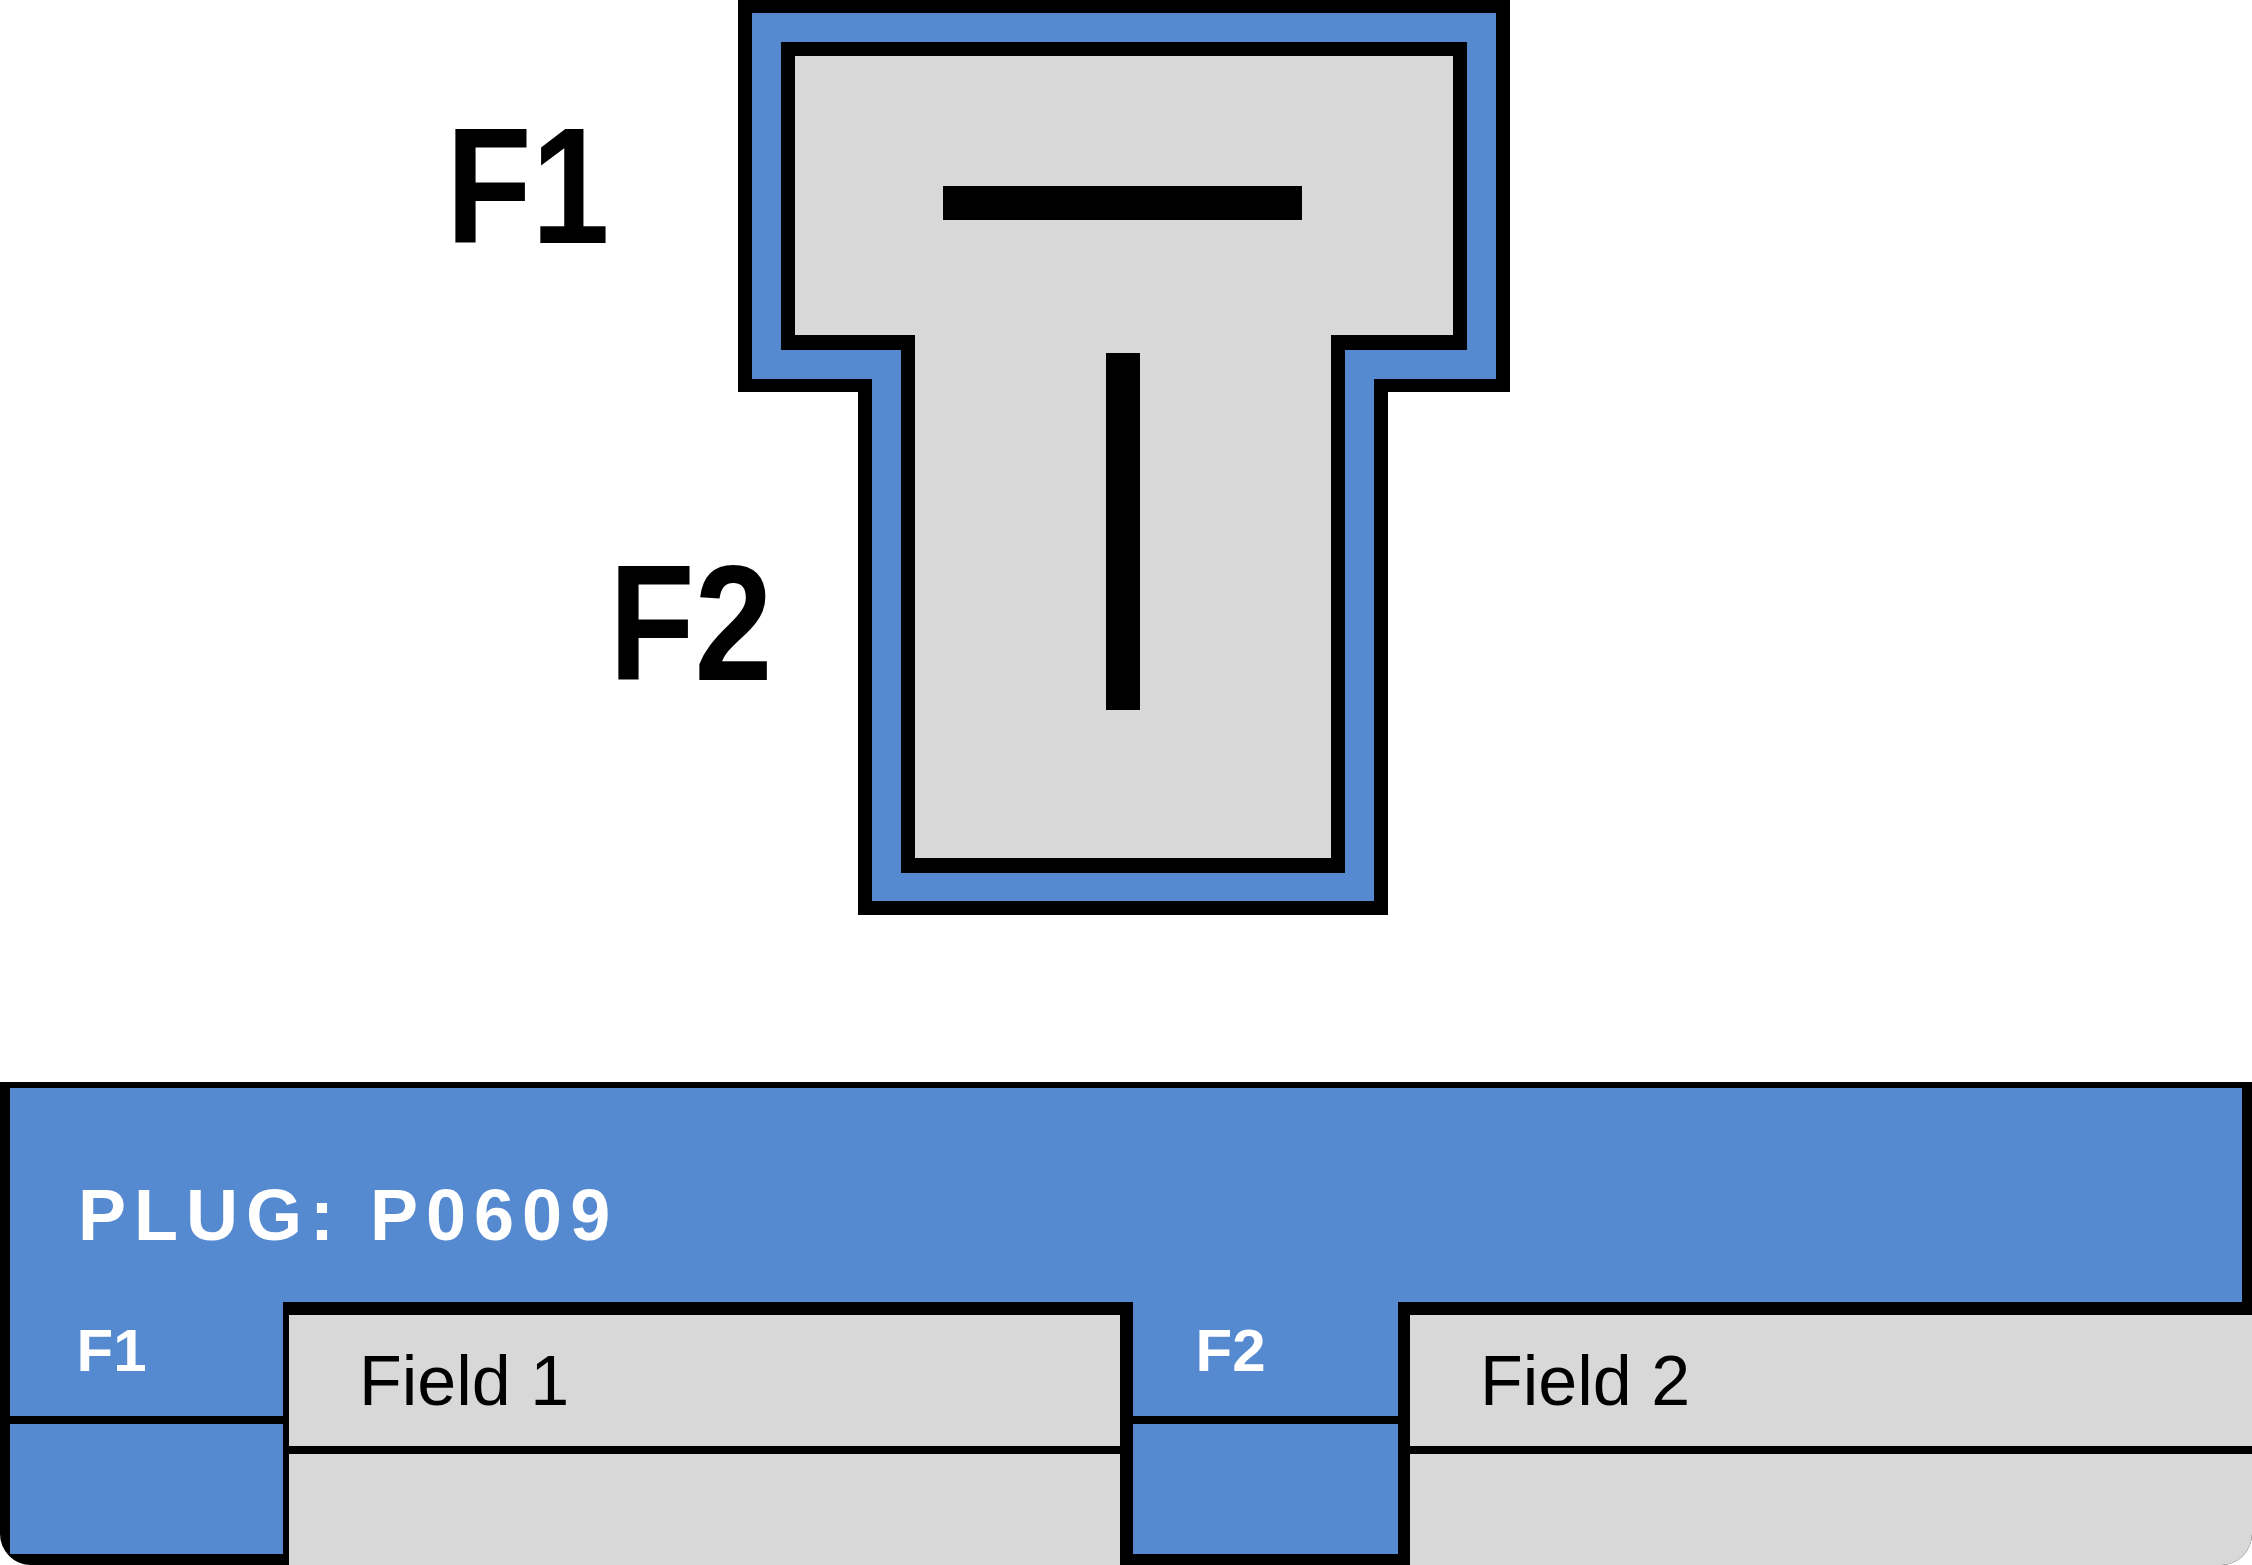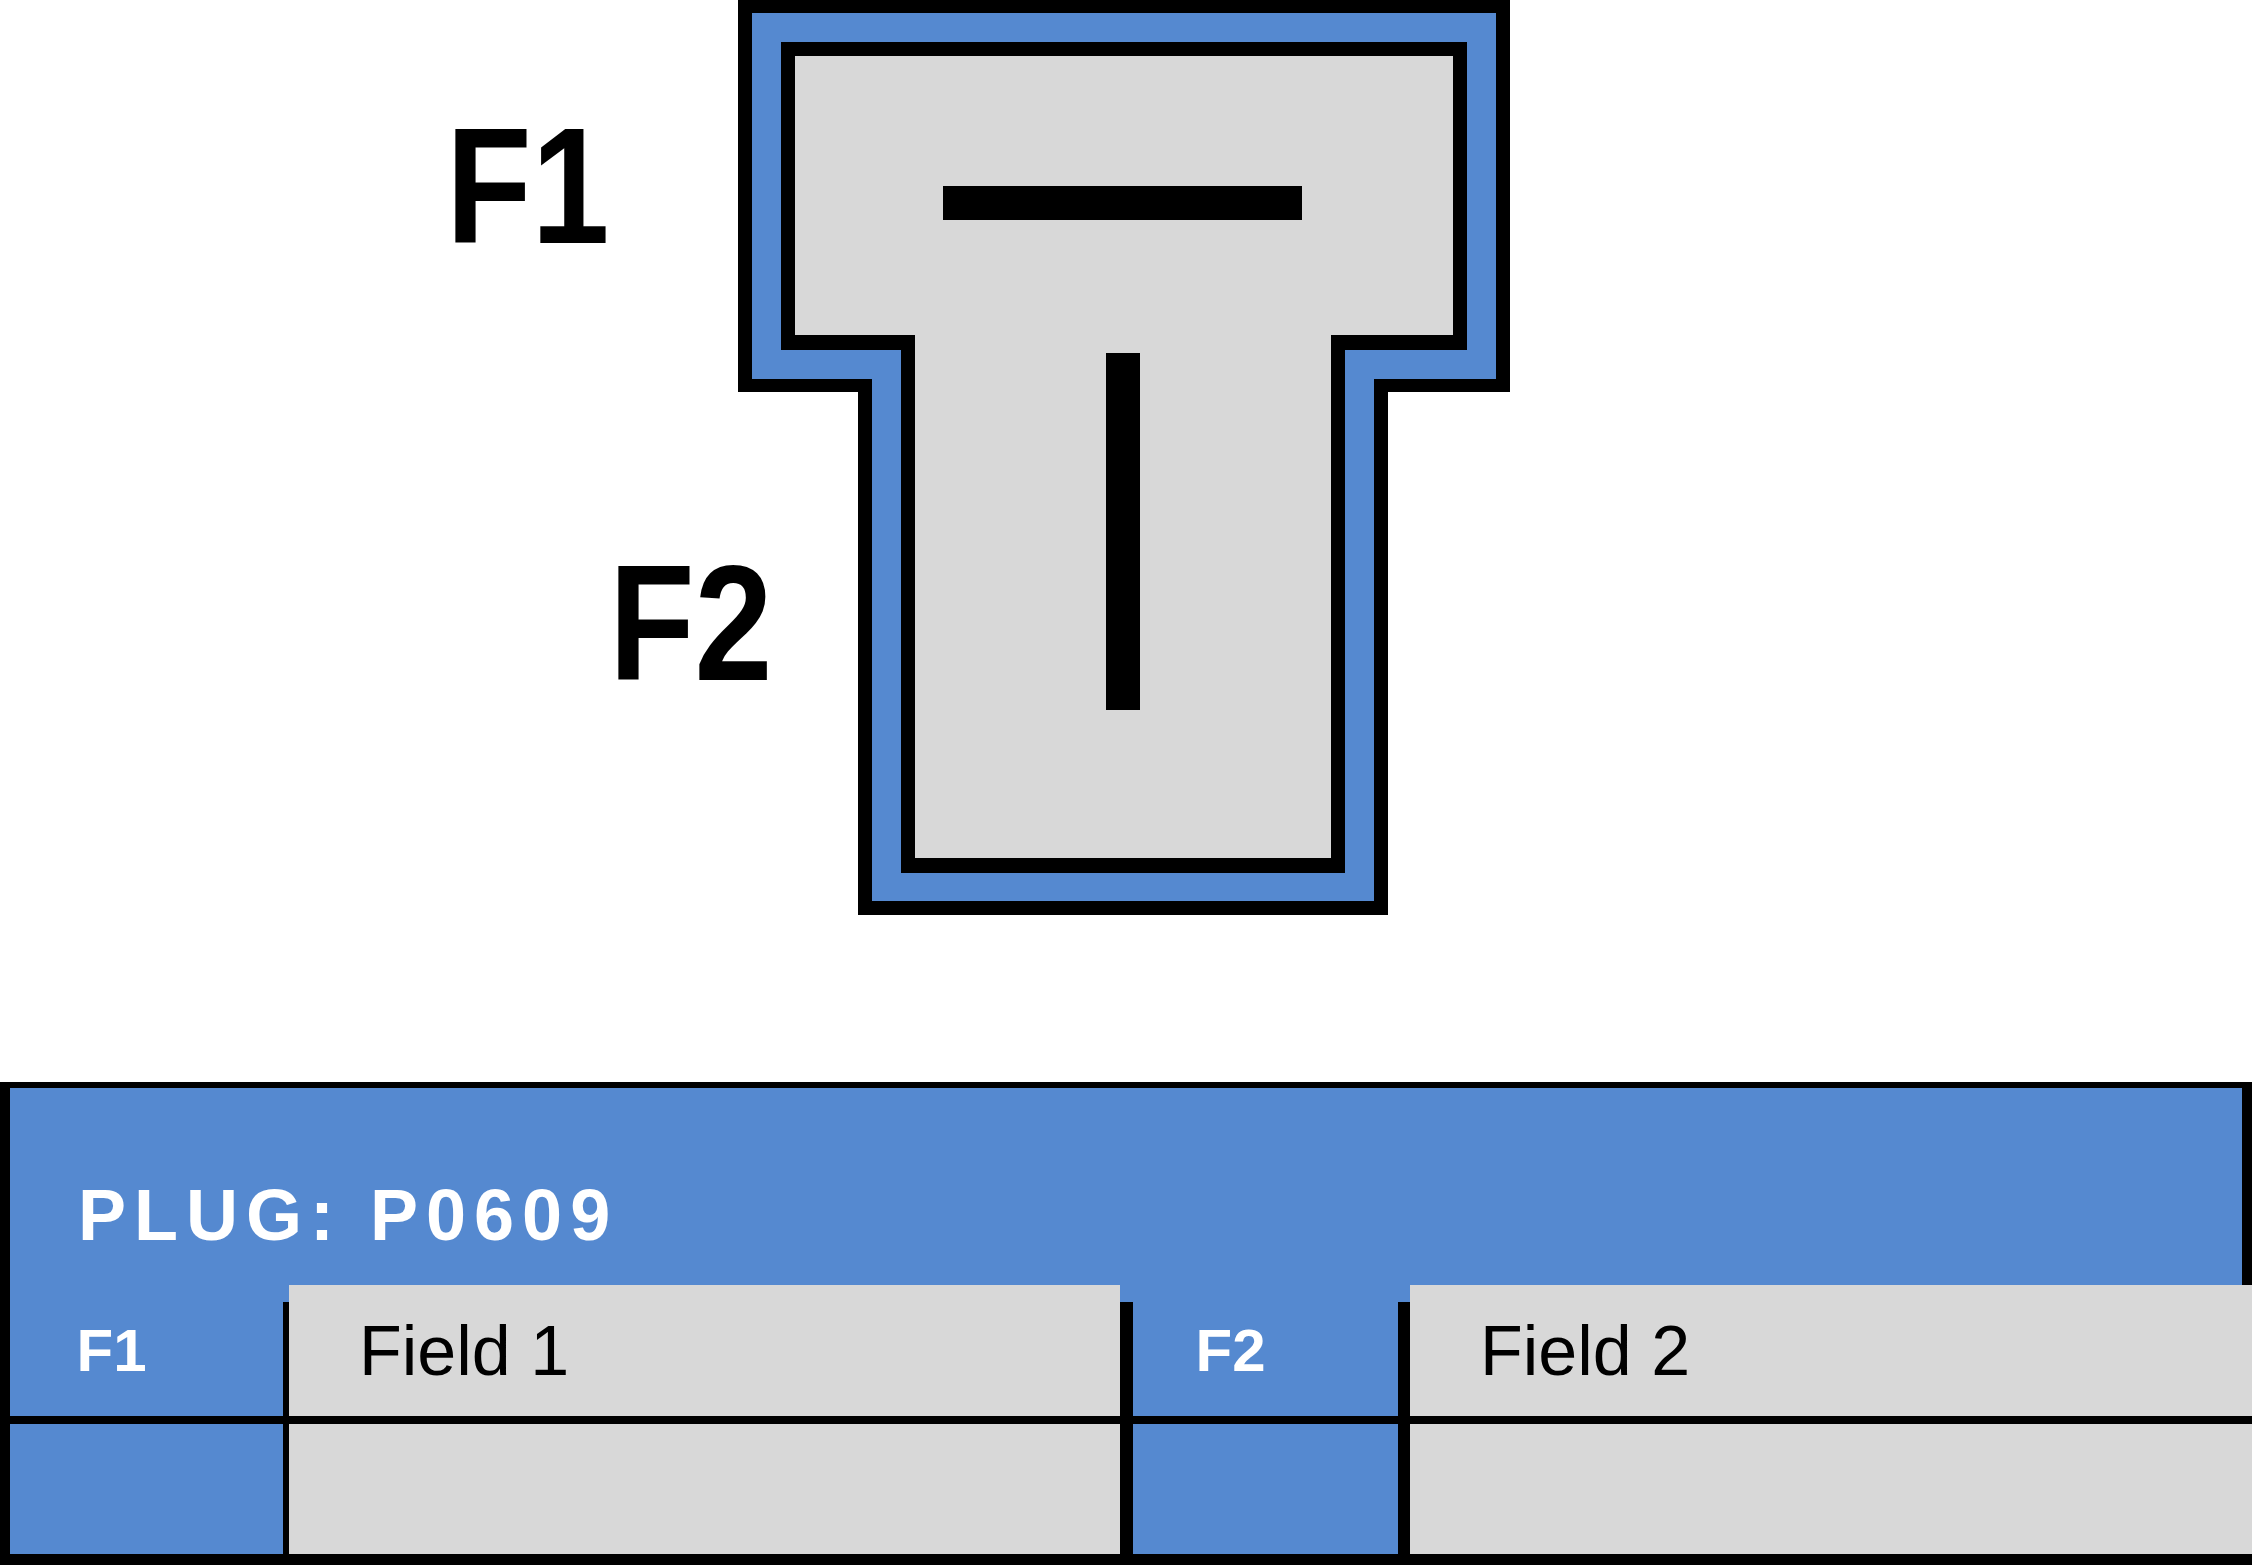--- a/index.html
+++ b/index.html
@@ -1,18 +1,19 @@
 <!DOCTYPE html>
 <html><head>
 <meta charset="utf-8">
 <style>
   html,body{margin:0;padding:0;background:#fff;}
   #canvas{
     position:relative;width:2252px;height:1565px;background:#ffffff;overflow:hidden;
     font-family:"Liberation Sans", sans-serif;
+    border-radius:31px;
   }
   .abs{position:absolute;}
 
   
   .l-outer-top  {left:738px;top:0;   width:772px;height:392px;background:#000;}
   .l-outer-stem {left:858px;top:0;   width:530px;height:915px;background:#000;}
   .l-blue-top   {left:752px;top:13px;width:744px;height:366px;background:#5589D0;}
   .l-blue-stem  {left:872px;top:13px;width:502px;height:888px;background:#5589D0;}
   .l-inner-top  {left:781px;top:42px;width:686px;height:308px;background:#000;}
   .l-inner-stem {left:901px;top:42px;width:444px;height:831px;background:#000;}
@@ -39,21 +40,21 @@
   .row1{top:203px;height:131px;}
   .row2{top:342px;height:130px;}
   .c-pin1 {left:10px;  width:273px;}
   .c-name1{left:289px; width:831px;}
   .c-pin2 {left:1133px;width:265px;}
   .c-name2{left:1410px;width:969px;}
   .pin-cell{
     background:#5589D0;color:#fff;font-weight:bold;font-size:60px;
     justify-content:center;padding-right:70px;
   }
-  .name-cell{background:#D8D8D8;color:#000;font-size:70px;padding-left:70px;}
+  .name-cell{background:#D8D8D8;color:#000;font-size:70px;padding-left:70px;margin-top:30px;}
 </style>
 </head>
 <body>
 
 <div id="canvas">
 
   <div>
     <div class="abs l-outer-top"></div>
     <div class="abs l-outer-stem"></div>
     <div class="abs l-blue-top"></div>

